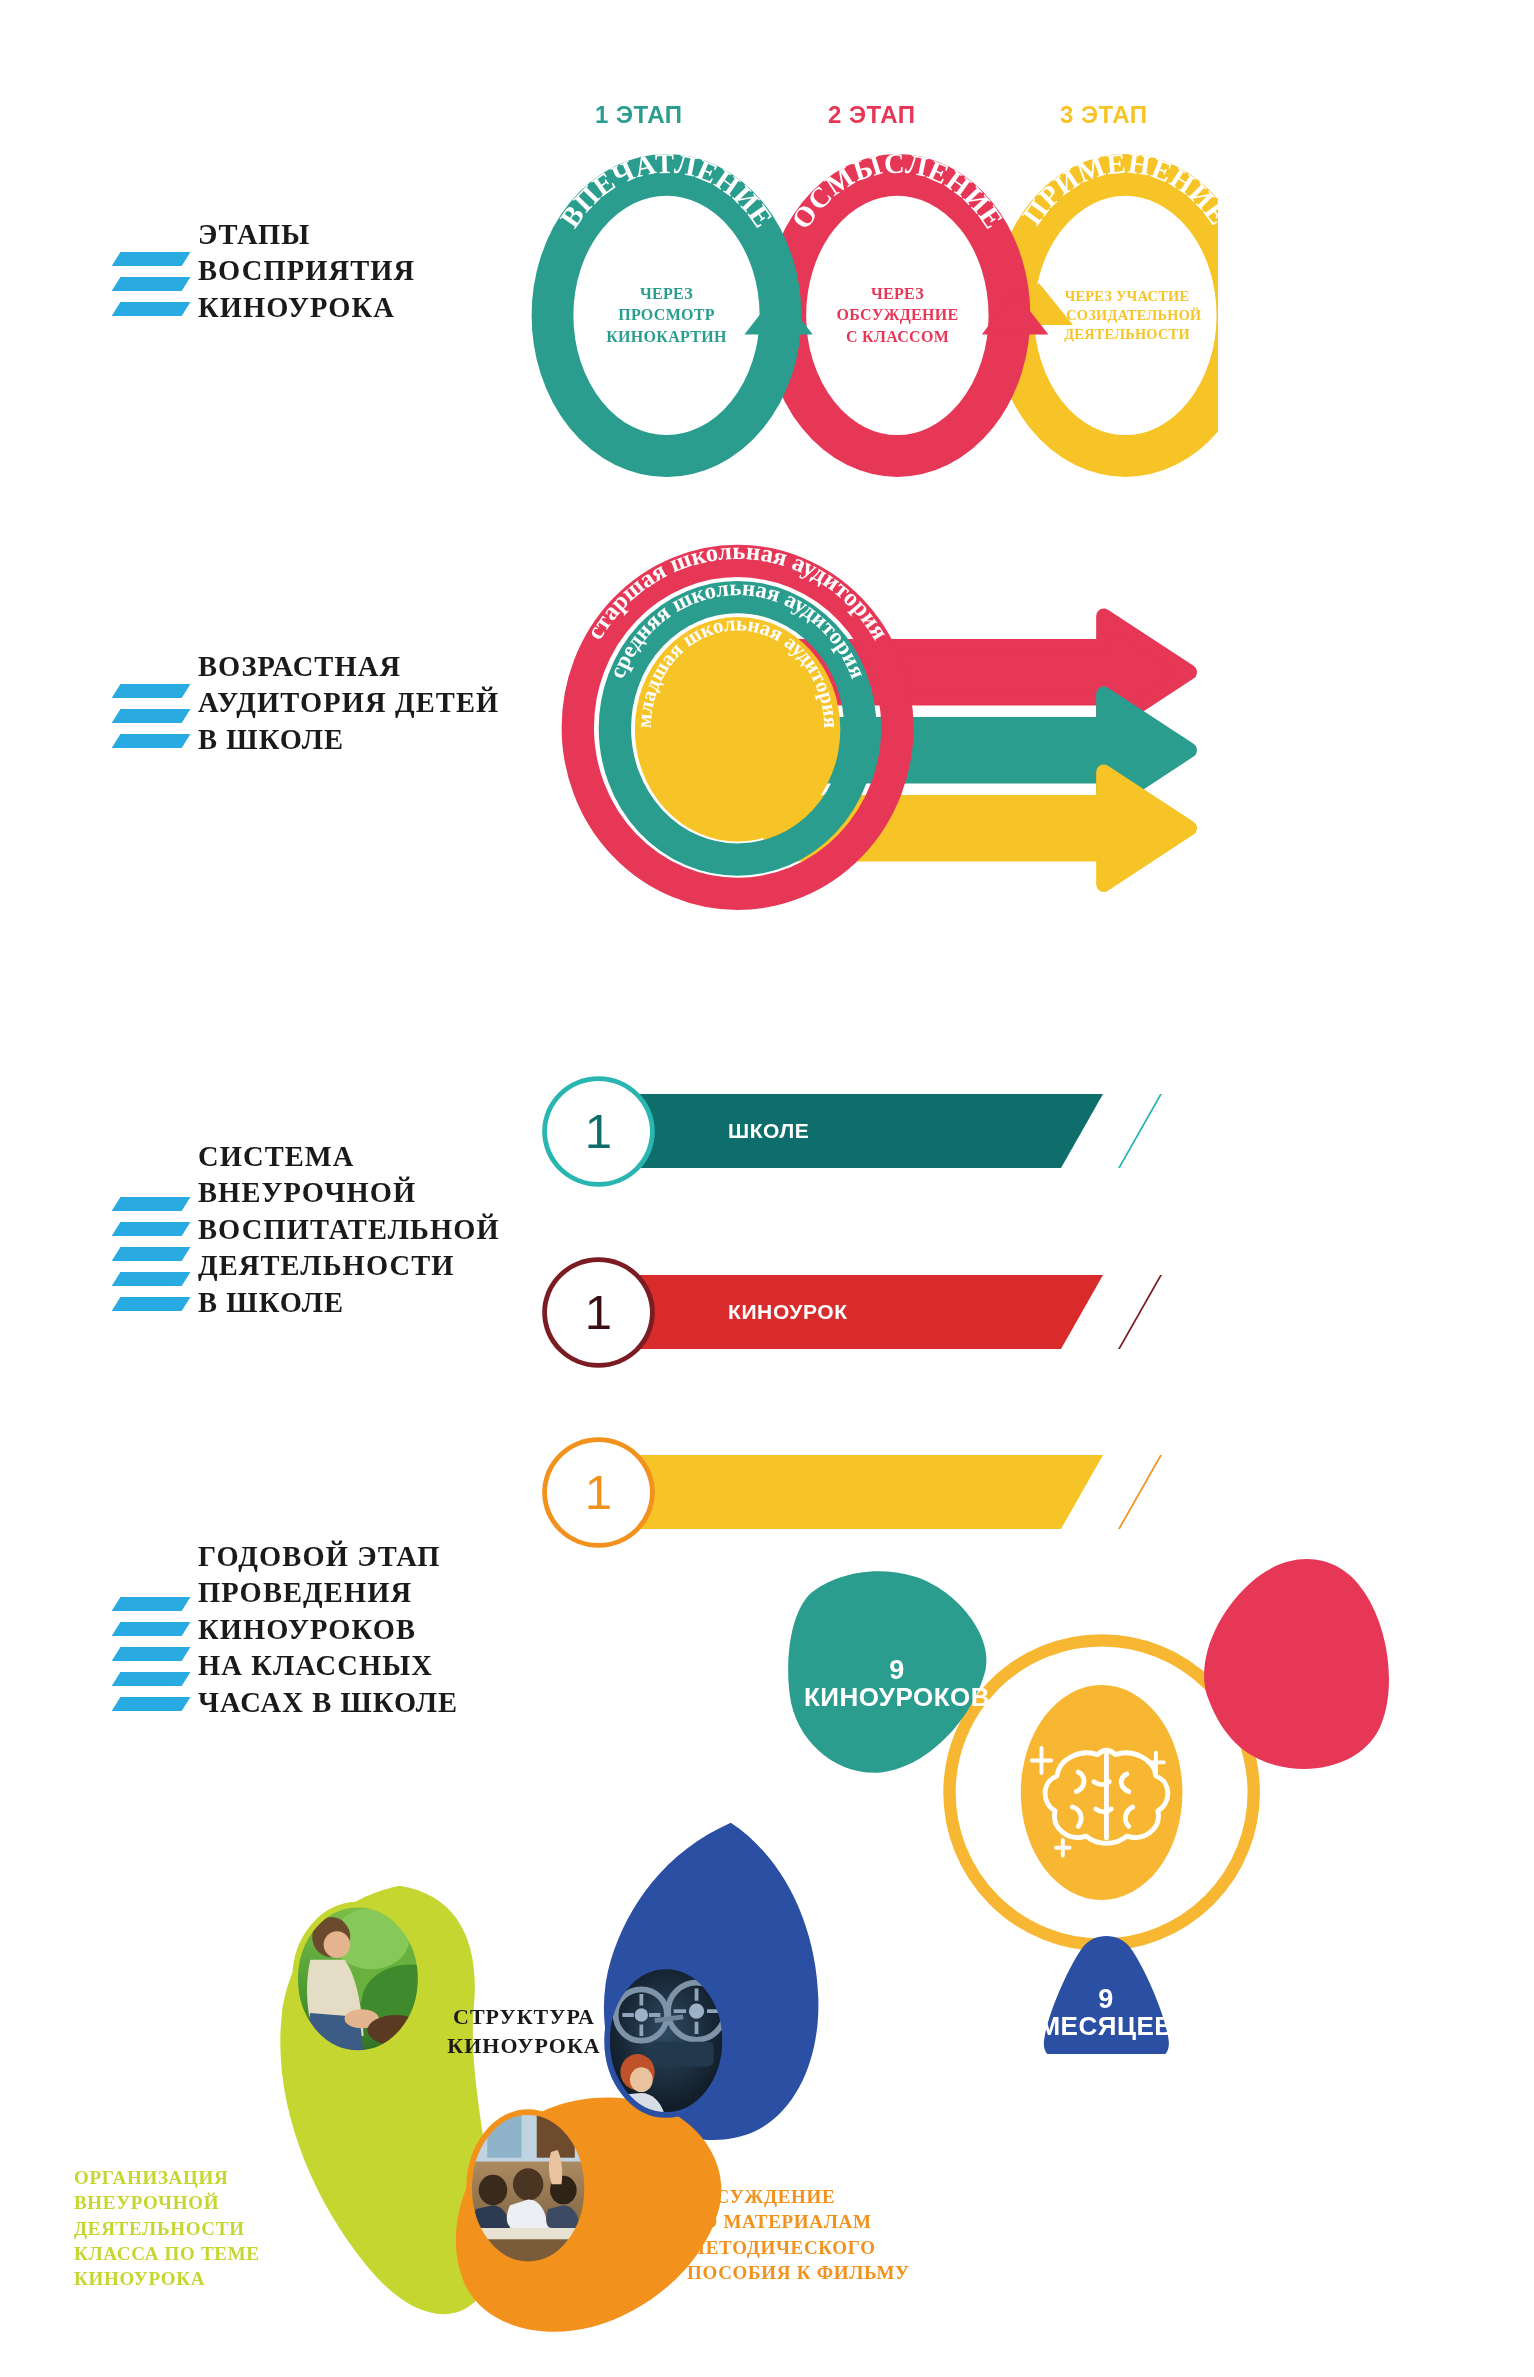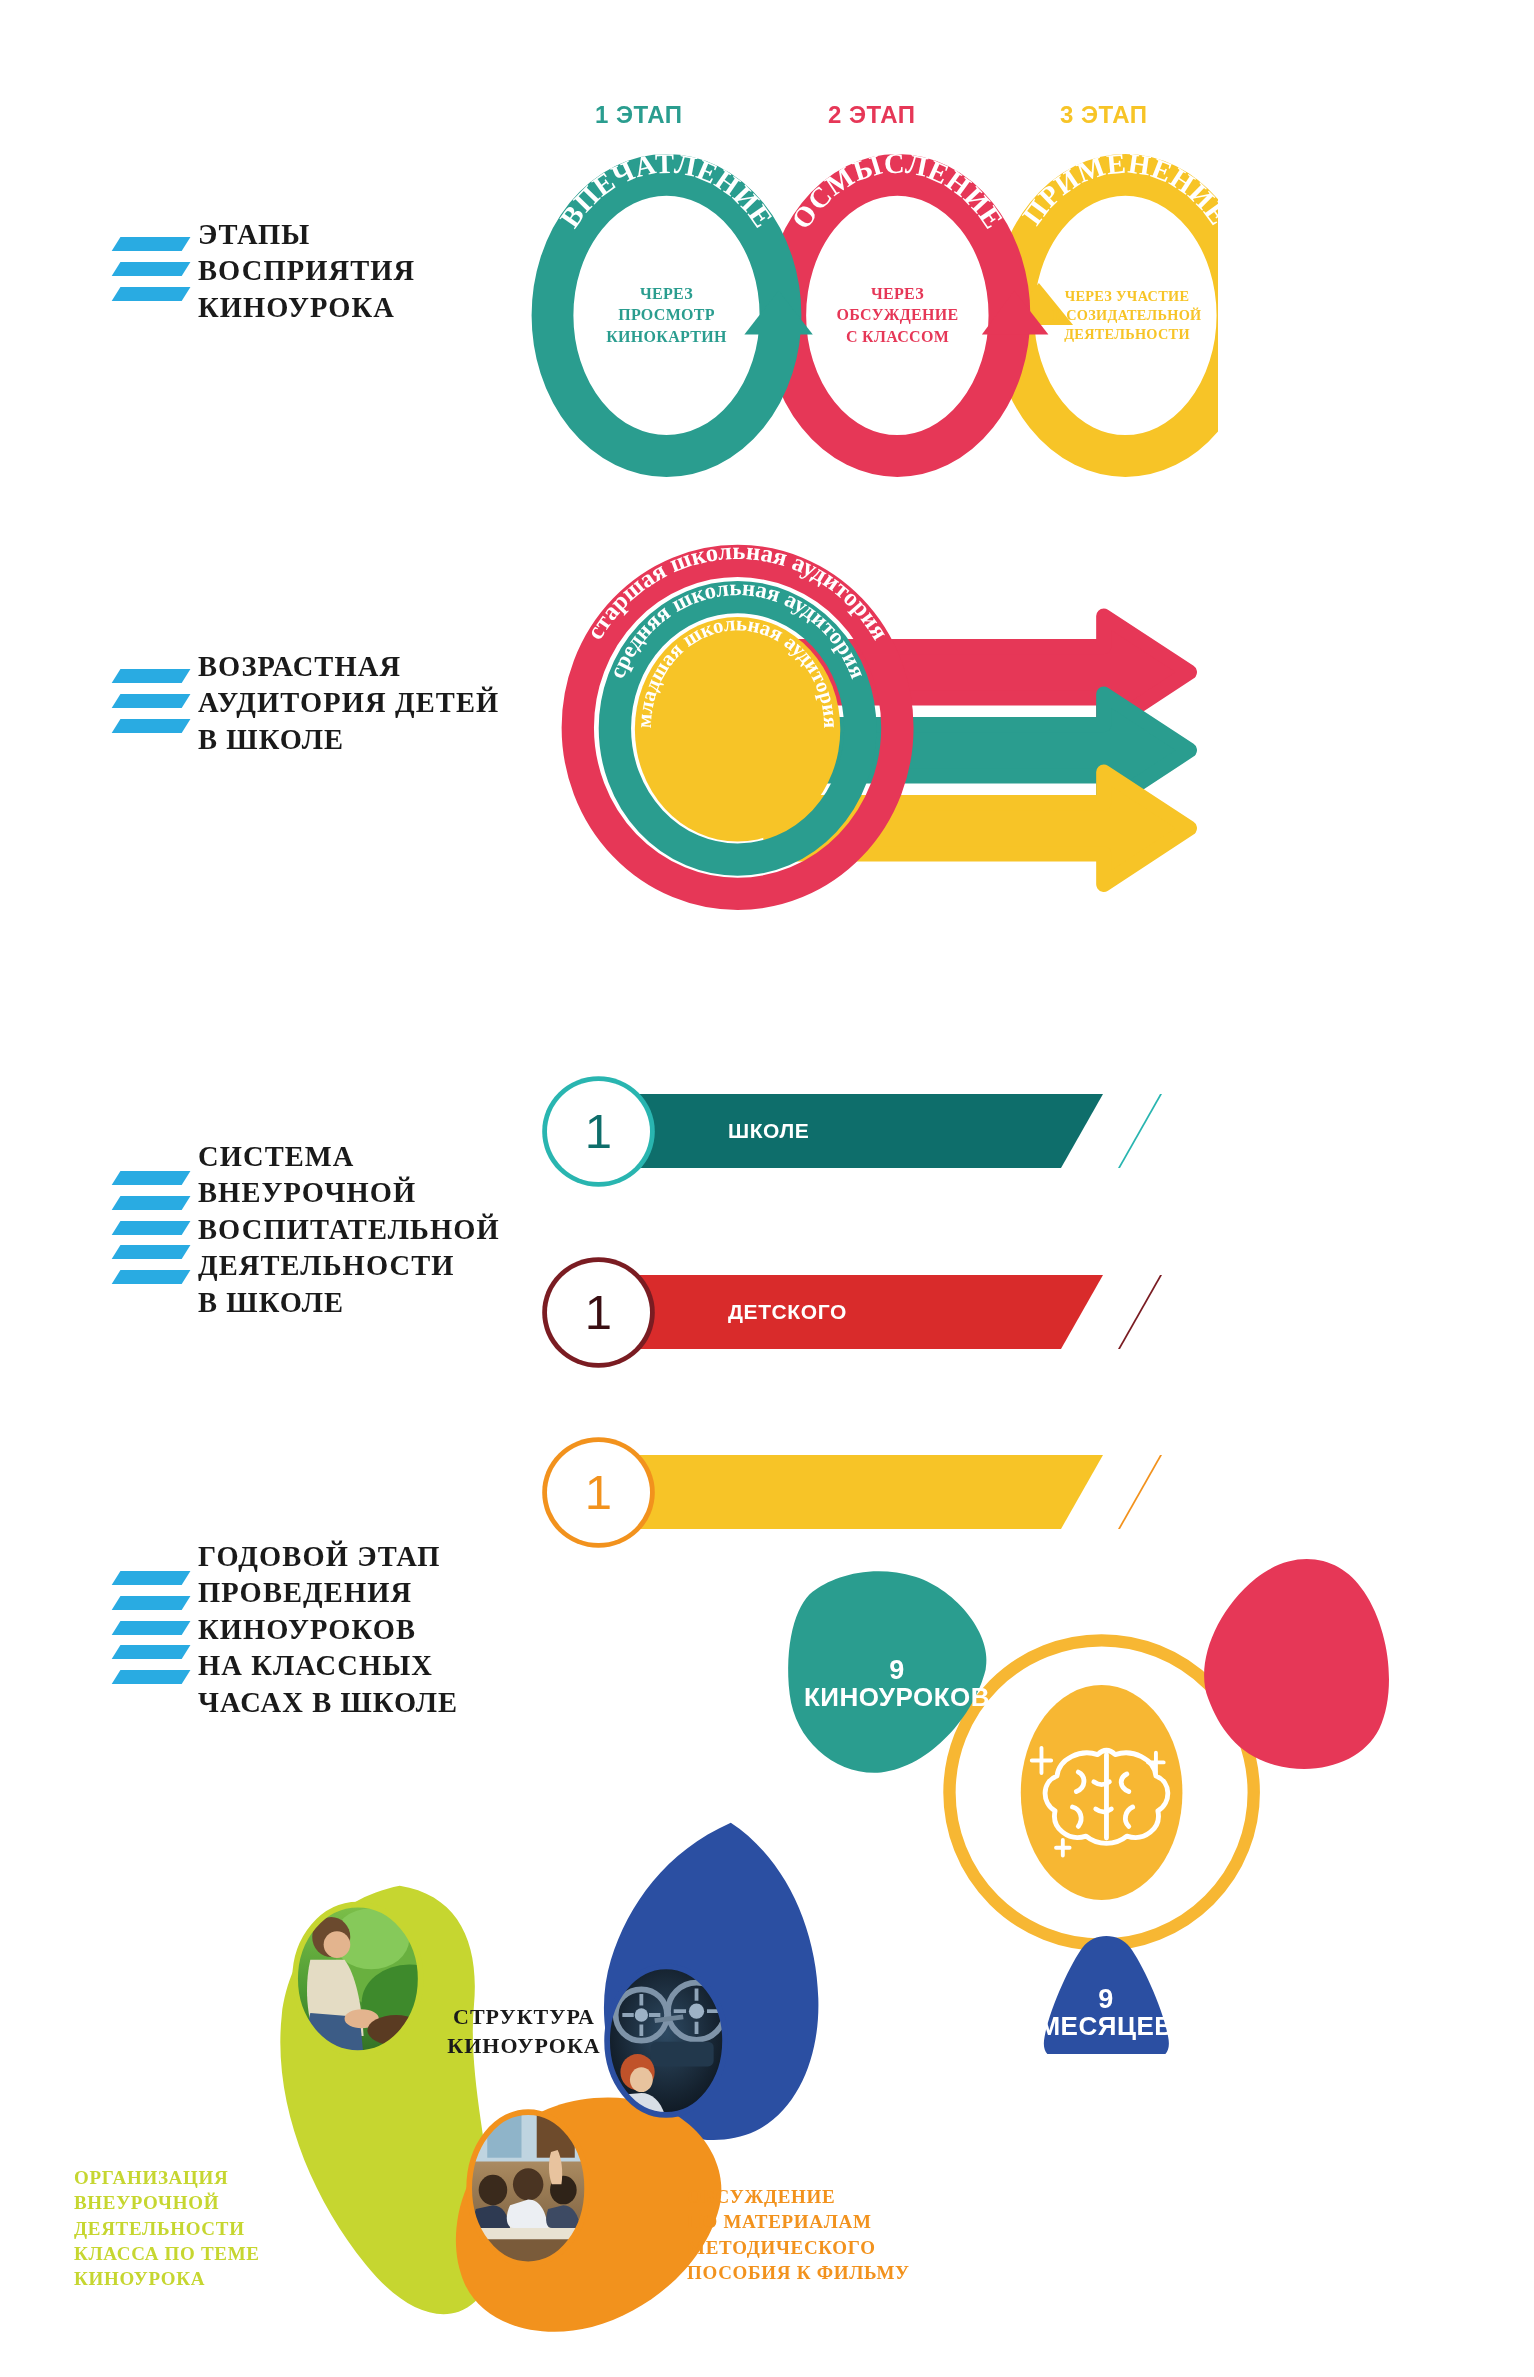--- a/index.html
+++ b/index.html
@@ -10,21 +10,21 @@
   }
   #page {
     position: relative;
     width: 1534px;
     height: 2378px;
     background: #ffffff;
     overflow: hidden;
   }
 
   
-  .sec-head { position: absolute; display: flex; align-items: center; gap: 17px; }
+  .sec-head { position: absolute; display: flex; align-items: flex-end; gap: 17px; }
   .bars { position: relative; width: 59px; flex: 0 0 59px; padding-top: 5.7px; }
   .bars span {
     display: block;
     width: 70px;
     height: 14.3px;
     background: #29ABE2;
     transform: skewX(-32deg);
     margin-bottom: 10.5px;
     margin-left: -5.7px;
   }
@@ -254,21 +254,21 @@
       <div class="banner-body" style="width:485px; background:#0E6E6B;"></div>
       <div class="banner-accent" style="left:571px; background:#29B5B0;"></div>
       <div class="banner-num" style="color:#0E6E6B; box-shadow:0 0 0 4.8px #29B5B0;">1</div>
       <div class="banner-text" style="left:181px;">ШКОЛЕ</div>
     </div>
 
     <div class="banner-row" style="left:0; top:200px; width:637px;">
       <div class="banner-body" style="width:485px; background:#D92B2B;"></div>
       <div class="banner-accent" style="left:571px; background:#7A1C22;"></div>
       <div class="banner-num" style="color:#3A0E12; box-shadow:0 0 0 4.8px #7A1C22;">1</div>
-      <div class="banner-text" style="left:181px;">ДЕТСКОГО</div>
+      <div class="banner-text" style="left:181px;">КИНОУРОК</div>
     </div>
 
     <div class="banner-row" style="left:0; top:380px; width:637px;">
       <div class="banner-body" style="width:485px; background:#F7C427;"></div>
       <div class="banner-accent" style="left:571px; background:#F2921D;"></div>
       <div class="banner-num" style="color:#F2921D; box-shadow:0 0 0 4.8px #F2921D;">1</div>
     </div>
   </div>
 
   <div class="sec-head" style="left:122px; top:1539px;">

